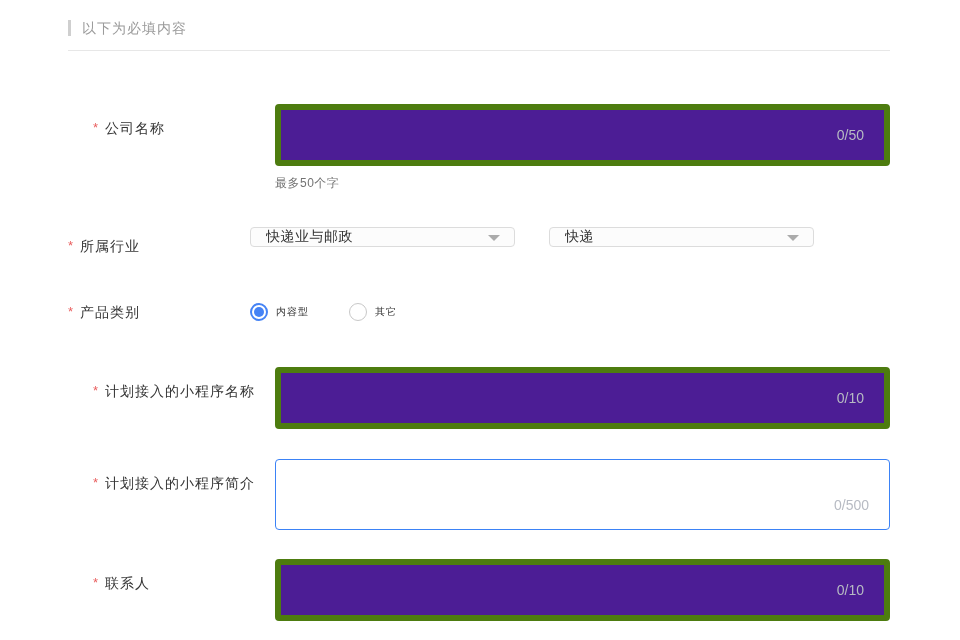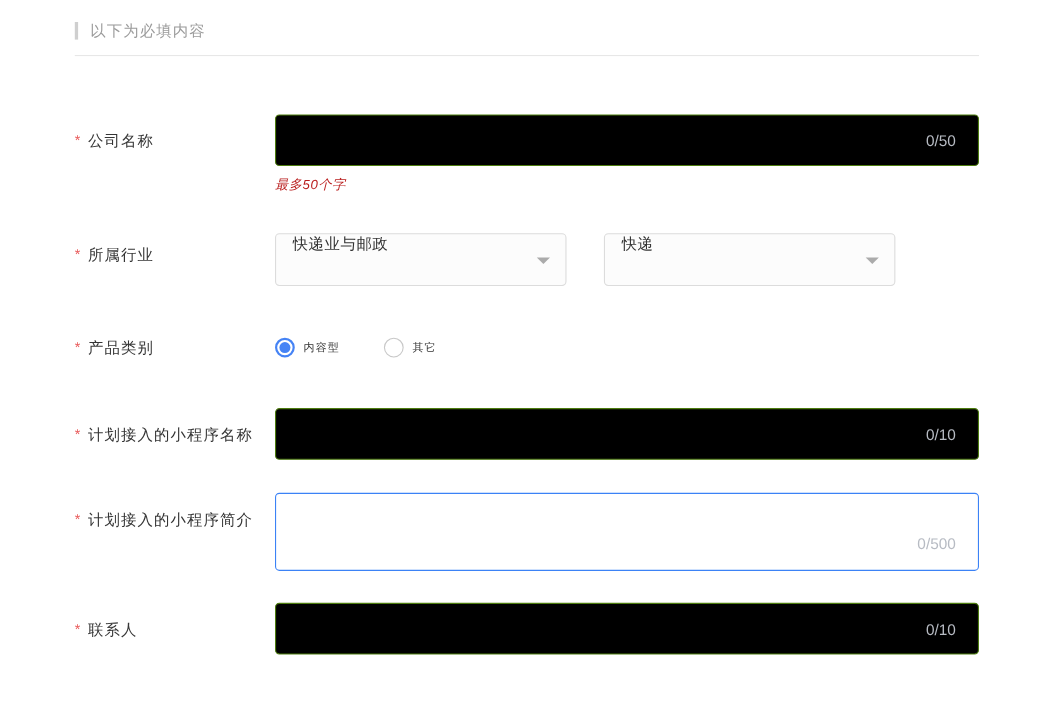--- a/index.html
+++ b/index.html
@@ -12,49 +12,49 @@
   .section-bar { width: 3px; height: 16px; background: #cfcfcf; }
   .section-title { margin-left: 11px; font-size: 14px; color: #9b9b9b; letter-spacing: 1px; }
   .divider { margin-top: 12px; border-bottom: 1px solid #e7e7e7; }
 
   
   .row { display: flex; align-items: flex-start; }
   .row-label { width: 182px; flex: none; font-size: 14px; color: #353535; letter-spacing: 1px; line-height: 20px; }
   .req { color: #e95e5e; font-size: 13px; margin-right: 6px; vertical-align: 1px; }
   .row-control { flex: 1; min-width: 0; }
 
-  .pt-input { padding-top: 14px; }   
+  .pt-input { padding-top: 14px; margin-left: 25px; }   
   .pt-select { padding-top: 9px; }   
 
   .row-company { margin-top: 53px; }
   .row-industry { margin-top: 35px; }
   .row-category { margin-top: 46px; align-items: center; }
   .row-mpname { margin-top: 45px; }
   .row-mpintro { margin-top: 30px; }
   .row-contact { margin-top: 29px; }
 
   
-  .input-box { position: relative; height: 47px; border: 1px solid #4d7c0f; border-radius: 4px; background: #000000; }
+  .input-box { position: relative; height: 62px; border: 6px solid #4d7c0f; border-radius: 4px; background: #4c1d95; }
   .input-box input { position: absolute; inset: 0; width: 100%; height: 100%; border: none; outline: none;
     background: transparent; padding: 0 70px 0 20px; font: 14px "Liberation Sans", "DejaVu Sans", sans-serif; color: #333; }
   .counter { position: absolute; right: 20px; top: 50%; transform: translateY(-50%);
     font-size: 14px; color: #b7bbc3; pointer-events: none; }
 
   .textarea-box { position: relative; height: 71px; border: 1px solid #3b82f6; border-radius: 4px; background: #fff; }
   .textarea-box textarea { position: absolute; inset: 0; width: 100%; height: 100%; border: none; outline: none;
     resize: none; background: transparent; padding: 12px 70px 12px 20px;
     font: 14px "Liberation Sans", "DejaVu Sans", sans-serif; color: #333; }
   .textarea-box .counter { top: auto; bottom: 16px; transform: none; }
 
-  .hint { margin-top: 9px; font-size: 12px; color: #b91c1c; letter-spacing: 0.5px; font-style: italic; }
+  .hint { margin-top: 9px; font-size: 12px; color: #737373; letter-spacing: 0.5px; }
 
   
   .select-group { display: flex; }
-  .select-box { position: relative; width: 265px; height: 48px; border: 1px solid #dcdcdc; border-radius: 4px;
-    background: #fcfcfc; cursor: pointer; display: flex; padding: 0 34px 0 15px; }
+  .select-box { position: relative; width: 265px; height: 20px; border: 1px solid #dcdcdc; border-radius: 4px;
+    background: #fcfcfc; cursor: pointer; display: flex; align-items: center; padding: 0 34px 0 15px; }
   .select-box + .select-box { margin-left: 34px; }
   .select-value { font-size: 14px; color: #333; letter-spacing: 0.5px; white-space: nowrap; overflow: hidden; }
   .caret { position: absolute; right: 14px; top: 50%; margin-top: -2px; width: 0; height: 0;
     border-left: 6px solid transparent; border-right: 6px solid transparent; border-top: 6px solid #ababab; }
 
   
   .radio-group { display: flex; align-items: center; }
   .radio-item { display: flex; align-items: center; cursor: pointer; }
   .radio-item + .radio-item { margin-left: 40px; }
   .radio-circle { width: 18px; height: 18px; border-radius: 50%; flex: none; position: relative; }

